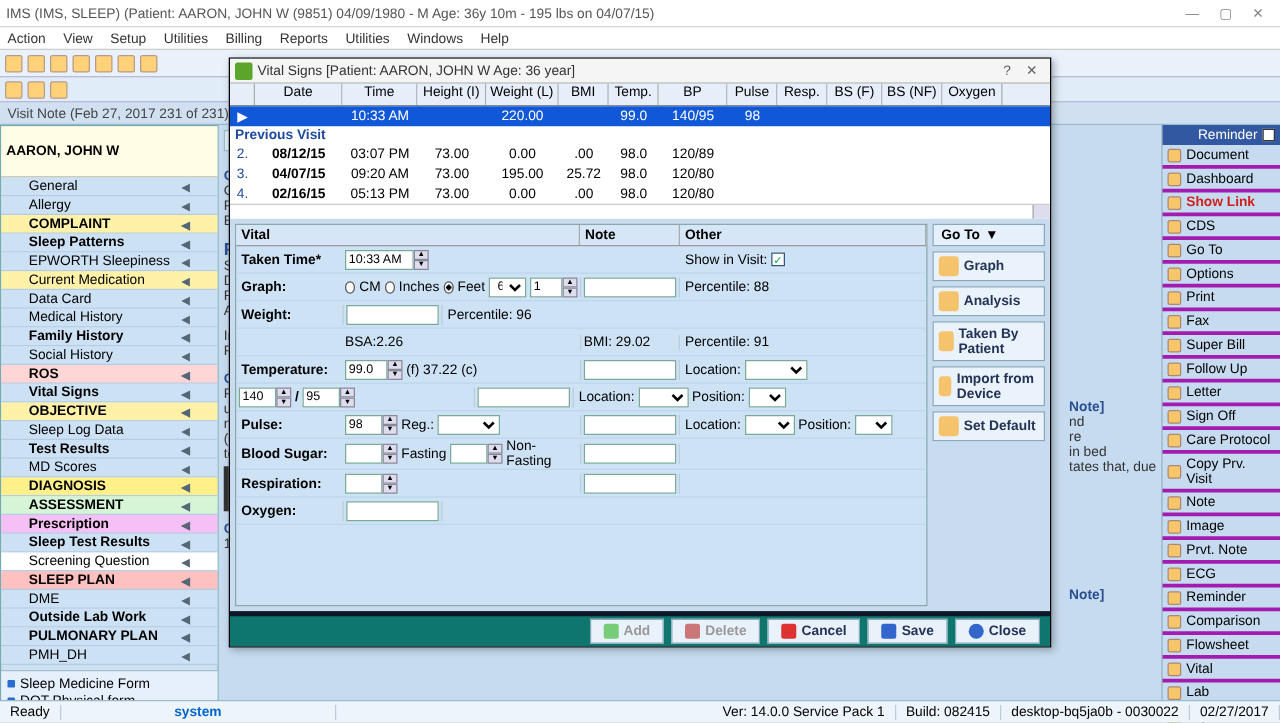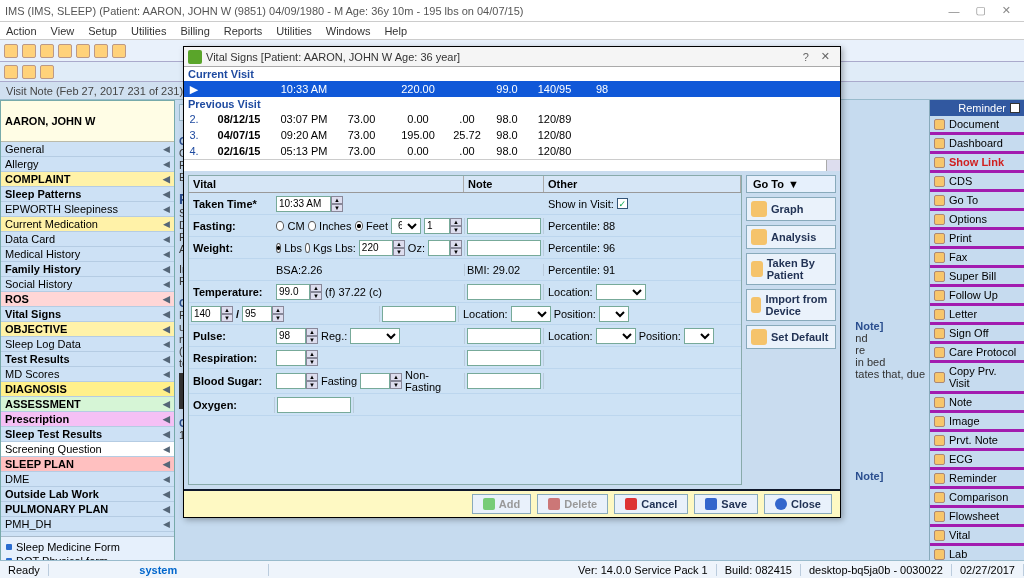--- a/index.html
+++ b/index.html
@@ -9,21 +9,21 @@
   .titlebar .wbtn { padding: 0 8px; color: #888; cursor: default; }
   .menubar { background: #fff; height: 18px; display: flex; align-items: center; gap: 14px; padding: 0 6px; border-bottom: 1px solid #ccc; }
   .menubar span { color: #333; }
   .toolbar { background: #e9f1fb; height: 22px; border-bottom: 1px solid #aac; display:flex; align-items:center; gap:4px; padding:0 4px; }
   .tbicon { width:14px; height:14px; background:#ffd27a; border:1px solid #b98; border-radius:2px; }
   .secondbar { background: #e0ecf8; height: 20px; border-bottom: 1px solid #aac; display:flex; align-items:center; gap:4px; padding:0 4px; }
   .visit-header { background:#d0e0f0; height:18px; display:flex; align-items:center; padding:0 6px; border-bottom:1px solid #9bc; color:#444; }
   .main { position:absolute; top:100px; left:0; right:0; bottom:18px; display:flex; }
   .leftcol { width:175px; background:#cde1f5; border:1px solid #7aa; display:flex; flex-direction:column; }
   .patient-name { background:#fffde5; padding:14px 4px; font-weight:bold; border-bottom:1px solid #bba; display:flex; align-items:center; }
-  .navitem { display:flex; align-items:center; justify-content:space-between; padding:1px 4px; border-bottom:1px solid #b5cce3; background:#cde1f5; }
+  .navitem { display:flex; align-items:flex-end; justify-content:space-between; padding:1px 22px; border-bottom:1px solid #b5cce3; background:#cde1f5; }
   .navitem.bold { font-weight:bold; }
   .navitem.yellow { background:#fff2a8; }
   .navitem.ros { background:#ffd6d6; }
   .navitem.diag { background:#fff08a; }
   .navitem.assess { background:#d6f5d6; }
   .navitem.presc { background:#f5c0f5; }
   .navitem.sleepplan { background:#ffc0c0; }
   .navitem.screening { background:#ffffff; }
   .nav-arrow { font-size:9px; color:#567; }
   .forms { margin-top:4px; background:#e6f0fc; border-top:1px solid #abc; padding:3px; }
@@ -65,21 +65,21 @@
   .radio.on { background: radial-gradient(circle,#000 0 40%,#fff 45% 100%); }
   .cb { width:11px; height:11px; border:1px solid #357; background:#fff; display:inline-flex; align-items:center; justify-content:center; }
   .cb.on::after { content:"✓"; font-size:9px; color:#1a5; }
   .spin { display:inline-flex; }
   .spin input { width:40px; }
   .spin .btns { display:flex; flex-direction:column; }
   .spin .b { width:12px; height:8px; background:#dde; border:1px solid #889; font-size:6px; text-align:center; line-height:6px; }
   .sidebuttons { width:90px; display:flex; flex-direction:column; gap:4px; }
   .sidebtn { background:#eaf2fb; border:1px solid #8ab; padding:3px 4px; display:flex; align-items:center; gap:4px; font-weight:bold; color:#235; }
   .sbicon { width:16px; height:16px; background:#f5c36b; border-radius:3px; }
-  .dlg-buttons { height:28px; background:#fef9c3; border-top:2px solid #0f172a; display:flex; align-items:center; justify-content:flex-end; gap:6px; padding:0 8px;text-align:center; }
+  .dlg-buttons { height:28px; background:#0f766e; border-top:4px solid #0f172a; display:flex; align-items:center; justify-content:flex-end; gap:6px; padding:0 8px;text-align:center; }
   .dbtn { background:#e9f1fb; border:1px solid #8ab; padding:3px 10px; display:flex; align-items:center; gap:4px; font-weight:bold; color:#235; }
   .dbtn.dis { color:#999; }
   .dbicon { width:12px; height:12px; border-radius:2px; }
   .goto-btn { background:#e6f0fc; border:1px solid #8ab; padding:2px 6px; font-weight:bold; display:inline-flex; align-items:center; gap:4px; }
 </style>
 </head>
 <body>
 
 <div class="titlebar">
   <span class="title">IMS (IMS, SLEEP)    (Patient: AARON, JOHN W (9851) 04/09/1980 - M Age: 36y 10m - 195 lbs on 04/07/15)</span>
@@ -398,23 +398,37 @@
 </div>
 
 <div class="dialog">
   <div class="dlg-title">
     <span style="width:14px;height:14px;background:#5aa52a;border-radius:2px;margin-right:4px;"></span>
     <span class="txt">Vital Signs  [Patient: AARON, JOHN W  Age: 36 year]</span>
     <span class="dlg-help">?</span>
     <span class="dlg-close">✕</span>
   </div>
 
+  <div class="grid-header">
+    <div class="gh" style="width:20px;"></div>
+    <div class="gh" style="width:70px;">Date</div>
+    <div class="gh" style="width:60px;">Time</div>
+    <div class="gh" style="width:55px;">Height (I)</div>
+    <div class="gh" style="width:58px;">Weight (L)</div>
+    <div class="gh" style="width:40px;">BMI</div>
+    <div class="gh" style="width:40px;">Temp.</div>
+    <div class="gh" style="width:55px;">BP</div>
+    <div class="gh" style="width:40px;">Pulse</div>
+    <div class="gh" style="width:40px;">Resp.</div>
+    <div class="gh" style="width:44px;">BS (F)</div>
+    <div class="gh" style="width:48px;">BS (NF)</div>
+    <div class="gh" style="width:48px;">Oxygen</div>
+  </div>
 
   <div style="background:#fff;">
-    <div class="section-label">Current Visit</div>
     <div class="visit-row current">
       <div style="width:20px;text-align:center;">▶</div>
       <div class="c" style="width:70px;"></div>
       <div class="c" style="width:60px;">10:33 AM</div>
       <div class="c" style="width:55px;"></div>
       <div class="c" style="width:58px;">220.00</div>
       <div class="c" style="width:40px;"></div>
       <div class="c" style="width:40px;">99.0</div>
       <div class="c" style="width:55px;">140/95</div>
       <div class="c" style="width:40px;">98</div>
@@ -478,21 +492,21 @@
             </span>
         </div>
         <div class="vf-note"></div>
         <div class="vf-other">
             <span>Show in Visit:</span> 
             <span class="cb on"></span>
           </div>
       </div>
 
       <div class="vf-row">
-        <div class="vf-label">Fasting:</div>
+        <div class="vf-label">Graph:</div>
         <div class="vf-vital">
           <span class="radio"></span>
             <span>CM</span>
           <span class="radio"></span>
             <span>Inches</span>
           <span class="radio on"></span>
             <span>Feet</span>
           <select class="sel" style="width:30px;"><option>6</option></select>
           <span class="spin">
               <input class="txt" style="width: 26px;" value="1">
@@ -506,42 +520,20 @@
             <div class="note-input"></div>
           </div>
         <div class="vf-other">
             <span>Percentile:</span> 
             <span>88</span>
           </div>
       </div>
 
       <div class="vf-row">
         <div class="vf-label">Weight:</div>
-        <div class="vf-vital">
-          <span class="radio on"></span>
-            <span>Lbs</span>
-          <span class="radio"></span>
-            <span>Kgs</span>
-          <span>Lbs:</span>
-          <span class="spin">
-              <input class="txt" style="width: 34px;" value="220">
-              <span class="btns">
-                <span class="b">▲</span>
-                <span class="b">▼</span>
-              </span>
-            </span>
-          <span>Oz:</span>
-          <span class="spin">
-              <input class="txt" style="width: 22px;">
-              <span class="btns">
-                <span class="b">▲</span>
-                <span class="b">▼</span>
-              </span>
-            </span>
-        </div>
         <div class="vf-note">
             <div class="note-input"></div>
           </div>
         <div class="vf-other">
             <span>Percentile:</span> 
             <span>96</span>
           </div>
       </div>
 
       <div class="vf-row">
@@ -625,56 +617,56 @@
           </div>
         <div class="vf-other">
             <span>Location:</span> 
             <select class="sel" style="width:40px;"></select> 
             <span>Position:</span> 
             <select class="sel" style="width:30px;"></select>
           </div>
       </div>
 
       <div class="vf-row">
+        <div class="vf-label">Blood Sugar:</div>
+        <div class="vf-vital">
+          <span class="spin">
+              <input class="txt" style="width: 30px;">
+              <span class="btns">
+                <span class="b">▲</span>
+                <span class="b">▼</span>
+              </span>
+            </span>
+          <span>Fasting</span>
+          <span class="spin">
+              <input class="txt" style="width: 30px;">
+              <span class="btns">
+                <span class="b">▲</span>
+                <span class="b">▼</span>
+              </span>
+            </span>
+          <span>Non-Fasting</span>
+        </div>
+        <div class="vf-note">
+            <div class="note-input"></div>
+          </div>
+        <div class="vf-other"></div>
+      </div>
+
+      <div class="vf-row">
         <div class="vf-label">Respiration:</div>
         <div class="vf-vital">
             <span class="spin">
               <input class="txt" style="width: 30px;">
               <span class="btns">
                 <span class="b">▲</span>
                 <span class="b">▼</span>
               </span>
             </span>
           </div>
-        <div class="vf-note">
-            <div class="note-input"></div>
-          </div>
-        <div class="vf-other"></div>
-      </div>
-
-      <div class="vf-row">
-        <div class="vf-label">Blood Sugar:</div>
-        <div class="vf-vital">
-          <span class="spin">
-              <input class="txt" style="width: 30px;">
-              <span class="btns">
-                <span class="b">▲</span>
-                <span class="b">▼</span>
-              </span>
-            </span>
-          <span>Fasting</span>
-          <span class="spin">
-              <input class="txt" style="width: 30px;">
-              <span class="btns">
-                <span class="b">▲</span>
-                <span class="b">▼</span>
-              </span>
-            </span>
-          <span>Non-Fasting</span>
-        </div>
         <div class="vf-note">
             <div class="note-input"></div>
           </div>
         <div class="vf-other"></div>
       </div>
 
       <div class="vf-row">
         <div class="vf-label">Oxygen:</div>
         <div class="vf-note">
             <div class="note-input"></div>

